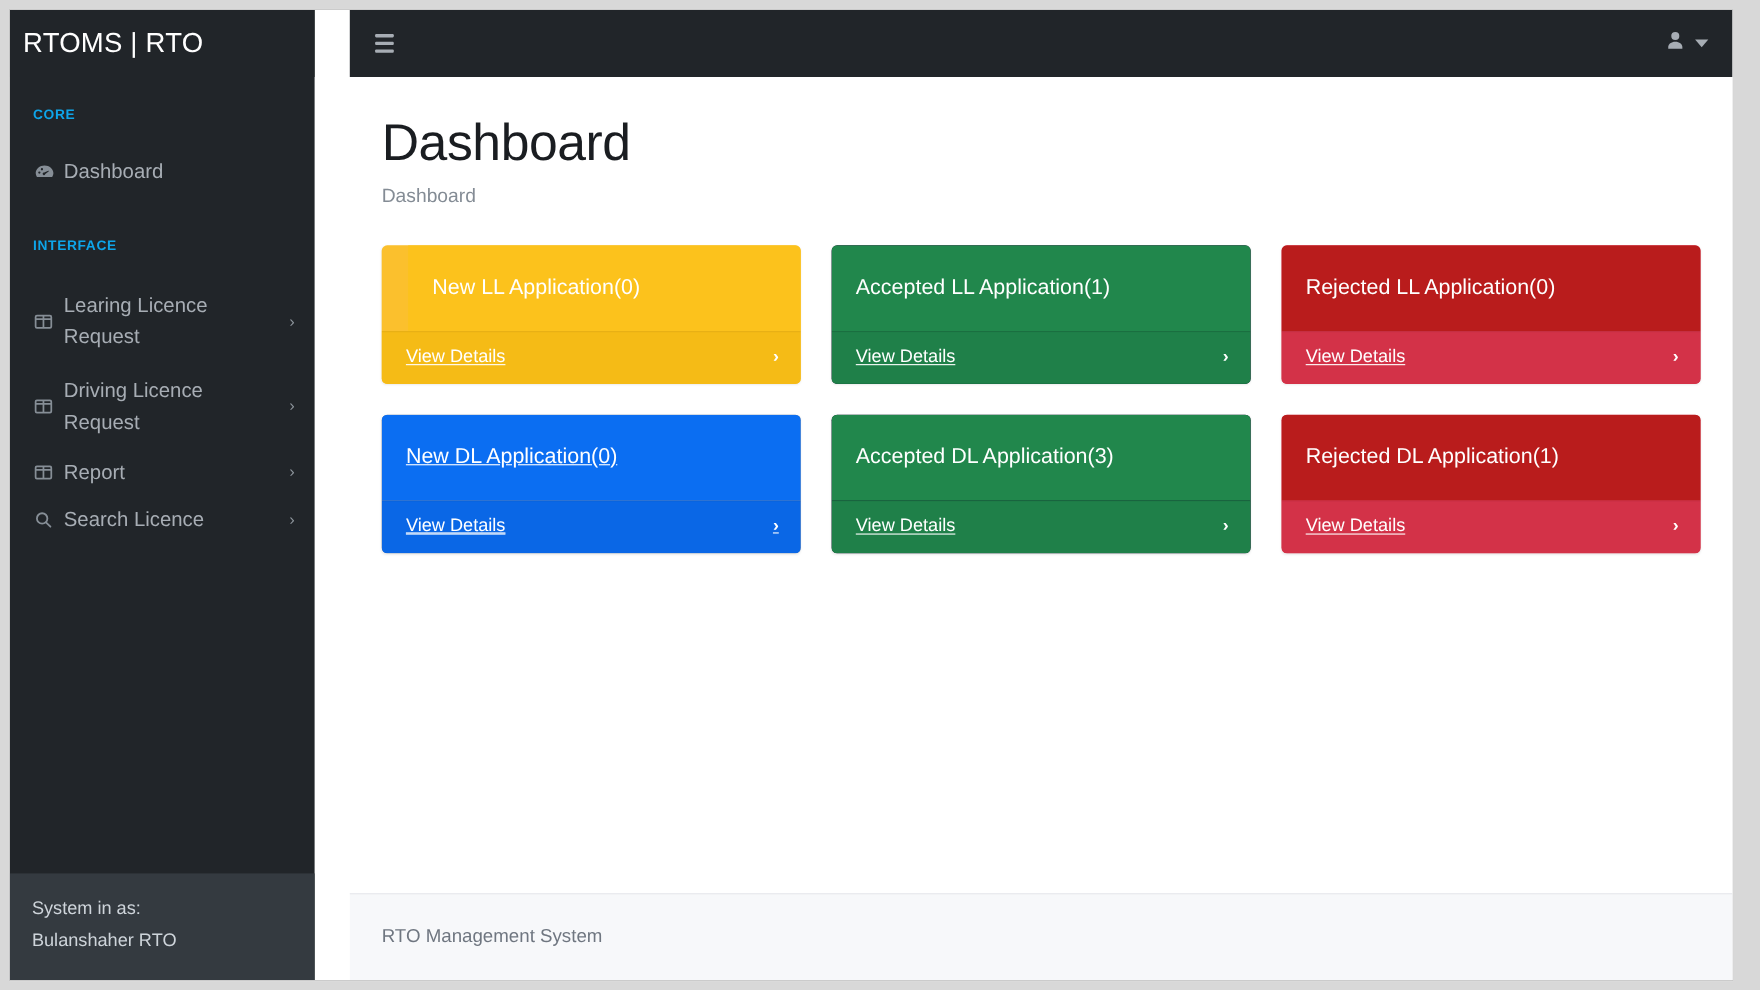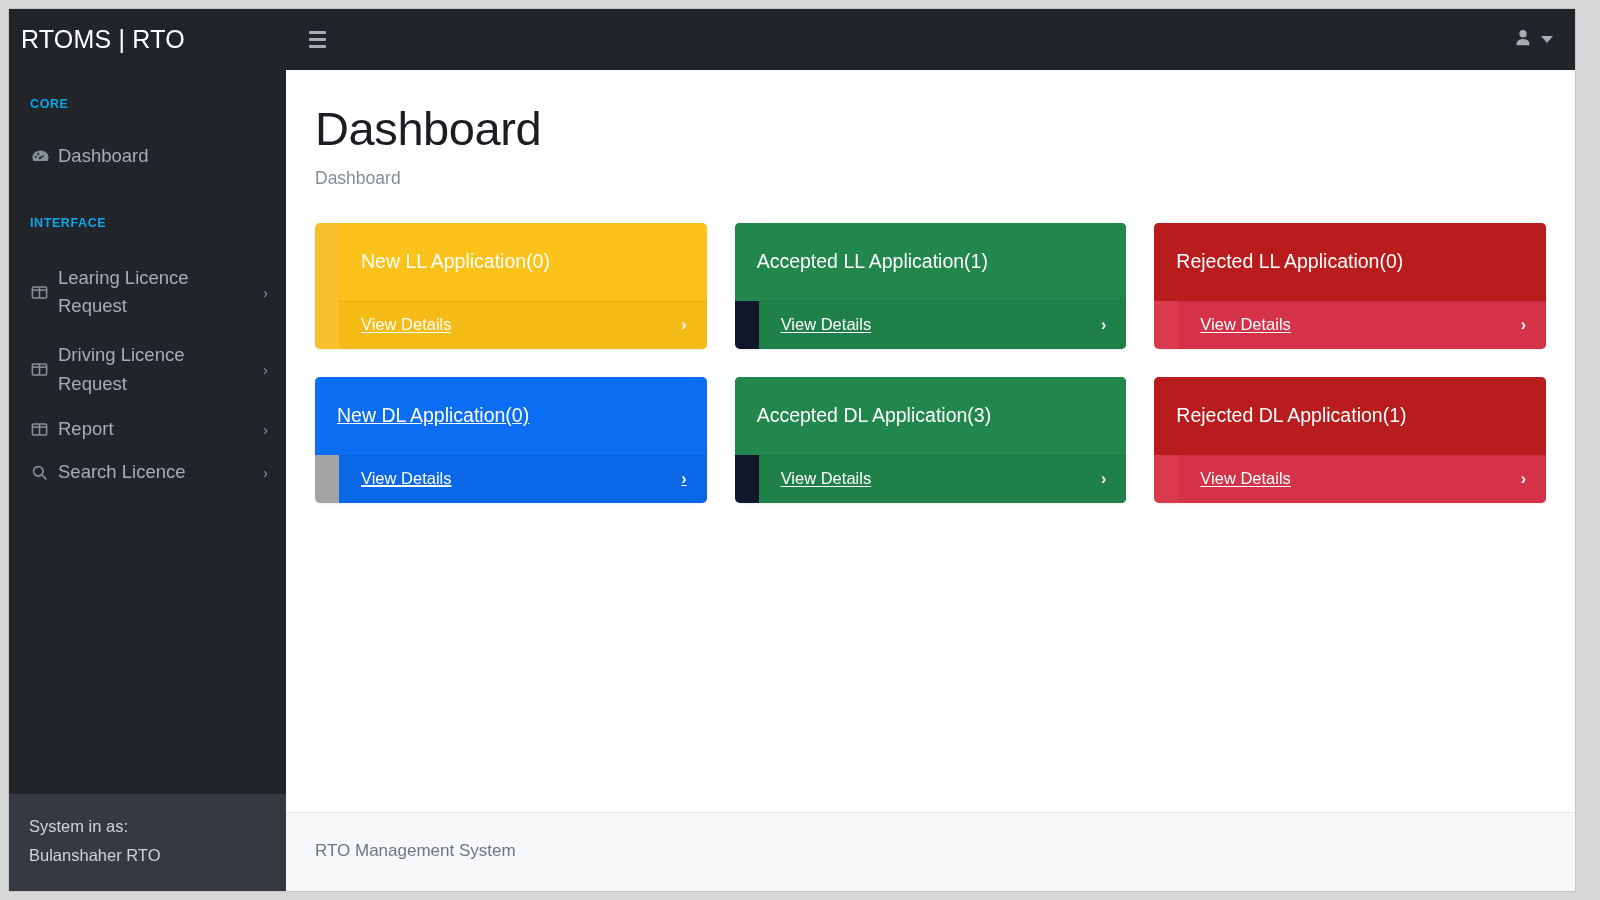--- a/index.html
+++ b/index.html
@@ -10,20 +10,21 @@
     overflow: hidden;
   }
   #app {
     position: absolute;
     left: 8px; top: 8px;
     width: 1568px; height: 884px;
     background: #ffffff;
     border: 1px solid #c6c6c6;
     display: flex;
     overflow: hidden;
+    gap: 32px;
   }
 
   
   #sidebar {
     width: 277px;
     flex: 0 0 277px;
     background: #212529;
     display: flex;
     flex-direction: column;
     position: relative;
@@ -181,21 +182,20 @@
     font-weight: 400;
     line-height: 1.2;
   }
   .card-footer {
     display: flex;
     align-items: center;
     justify-content: space-between;
     padding: 13px 20px 15px 22px;
     font-size: 16.5px;
     cursor: pointer;
-    margin-left: 24px;
   }
   .card-footer .vd {
     text-decoration: underline;
     text-underline-offset: 2px;
   }
   .card-footer .arrow {
     font-size: 16px;
     font-weight: bold;
     line-height: 1;
   }

